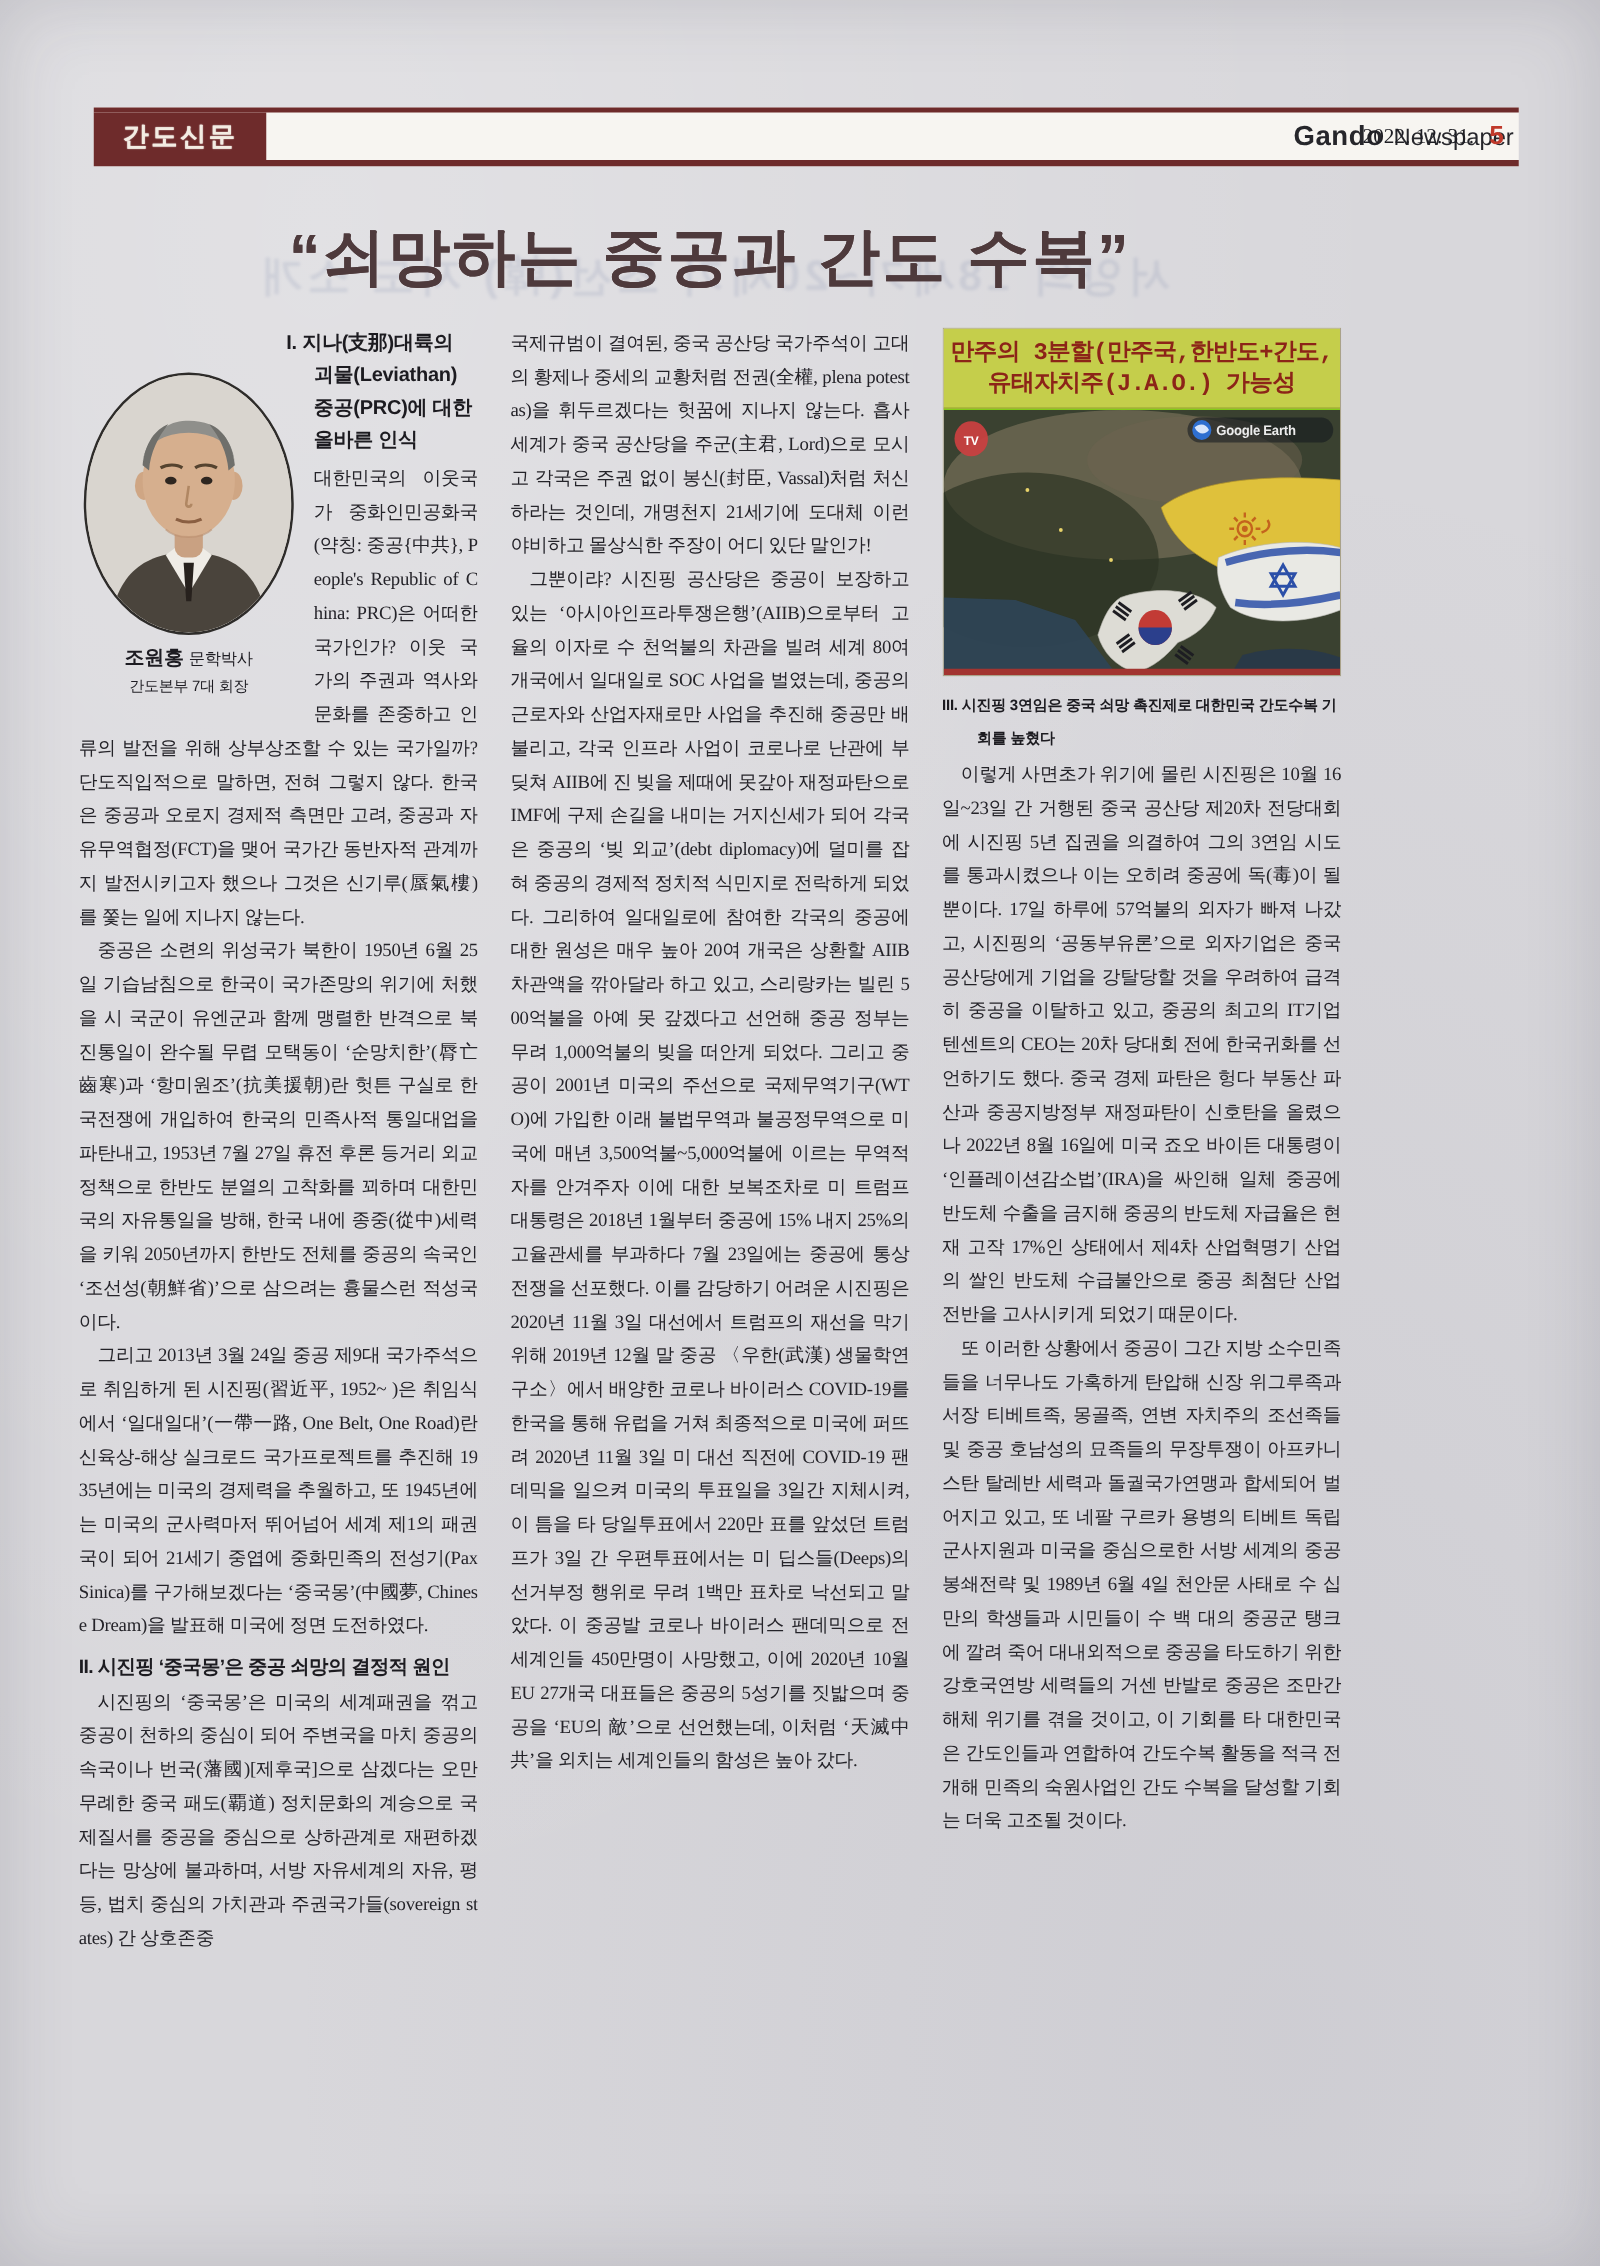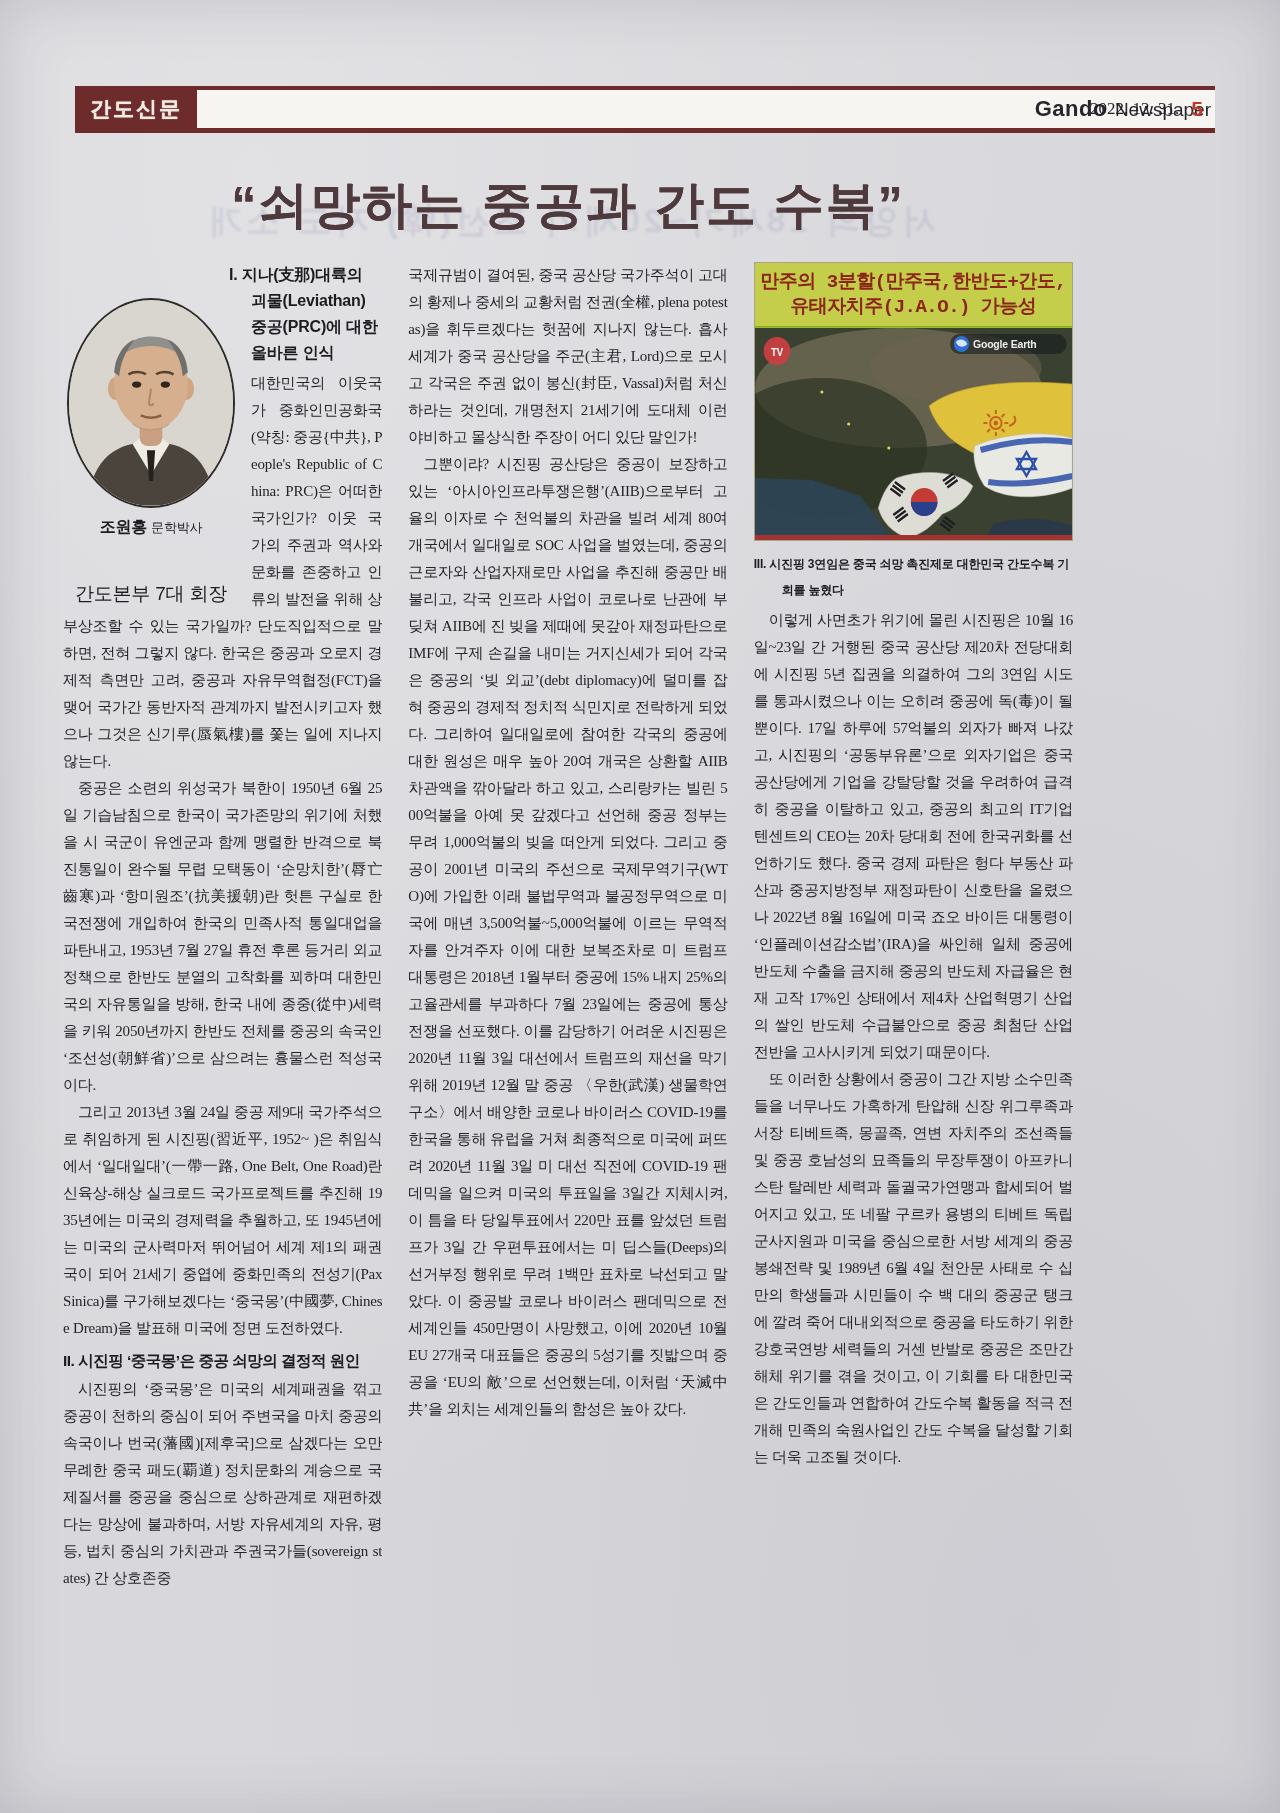--- a/index.html
+++ b/index.html
@@ -11,21 +11,21 @@
       radial-gradient(ellipse at 80% 90%, rgba(120,120,140,.10), rgba(0,0,0,0) 55%);
     font-family:"Liberation Serif","DejaVu Serif",serif;
     color:#2b2a30;
   }
   .page::after{content:""; position:absolute; inset:0; pointer-events:none;
     box-shadow:inset 0 0 60px rgba(60,60,80,.18);}
   
   .masthead{position:absolute; left:75px; top:86px; width:1140px;}
   .mast-band{position:relative; display:flex; align-items:stretch; height:38px;
     background:#f7f5f1; border-top:4px solid #6e2b2b; border-bottom:5px solid #6e2b2b;}
-  .logo-box{background:#6e2b2b; color:#f3ece2; width:122px; display:flex; align-items:center;
+  .logo-box{background:#6e2b2b; color:#f3ece2; width:138px; display:flex; align-items:center;
     justify-content:center; font-family:"Liberation Sans",sans-serif; font-weight:bold;
     font-size:21px; letter-spacing:2px; text-shadow:0 0 1px #fff;}
   .paper-name{position:absolute; left:0; right:4px; text-align:right; line-height:38px;
     font-family:"Liberation Sans",sans-serif; font-size:22px; color:#26262b;}
   .paper-name .gando{font-weight:800; letter-spacing:.5px;}
   .paper-name .rest{font-weight:400; margin-left:8px; font-size:19px;}
   .date-area{margin-left:auto; display:flex; align-items:center; gap:12px; padding-right:12px;
     font-size:17px; color:#1e1e24; z-index:1; background:transparent;}
   .page-num{color:#c0392b; font-weight:bold; font-size:21px; font-family:"Liberation Sans",sans-serif;}
   
@@ -50,21 +50,21 @@
     color:#1c1b20; margin:10px 0 4px; padding-left:28px; text-indent:-28px; text-align:left;}
   
   .photo-float{float:left; width:176px; margin:36px 12px 6px 0; text-align:center;}
   .photo-oval{width:164px; height:206px; margin:0 auto; border-radius:50%; overflow:hidden;
     border:2px solid #2e2c2a; background:#d9d5cf;}
   .photo-oval svg{display:block; width:100%; height:100%;}
   .caption{margin-top:8px; font-family:"Liberation Sans",sans-serif; line-height:22px;
     color:#1d1c22; text-align:center;}
   .caption .nm{font-weight:bold; font-size:16px;}
   .caption .tt{font-size:13px; margin-left:4px;}
-  .caption .ln2{font-size:19px;margin-top:44px;}
+  .caption .ln2{font-size:12px;}
   
   figure.mapfig{margin:0 0 8px; border:1px solid #a9a28a; background:#fff;}
   .fig-banner{background:#c5ce4b; border-bottom:1px solid #98a02f; padding:7px 4px 6px;
     text-align:center; font-family:Liberation Mono, monospace; font-weight:800;
     font-size:19px; line-height:25px; color:#8c2418; letter-spacing:-.5px;}
   .map-wrap{position:relative; height:212px; border-top:1px solid #84cc16;}
   .map-wrap svg{display:block; width:100%; height:100%;}
 </style>
 </head>
 <body>

